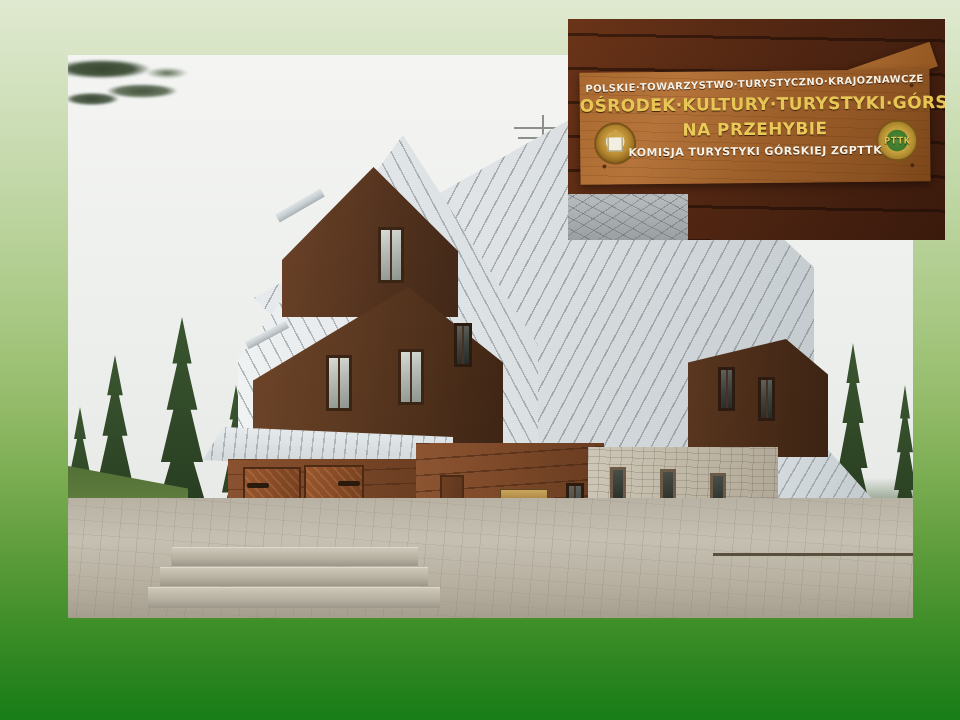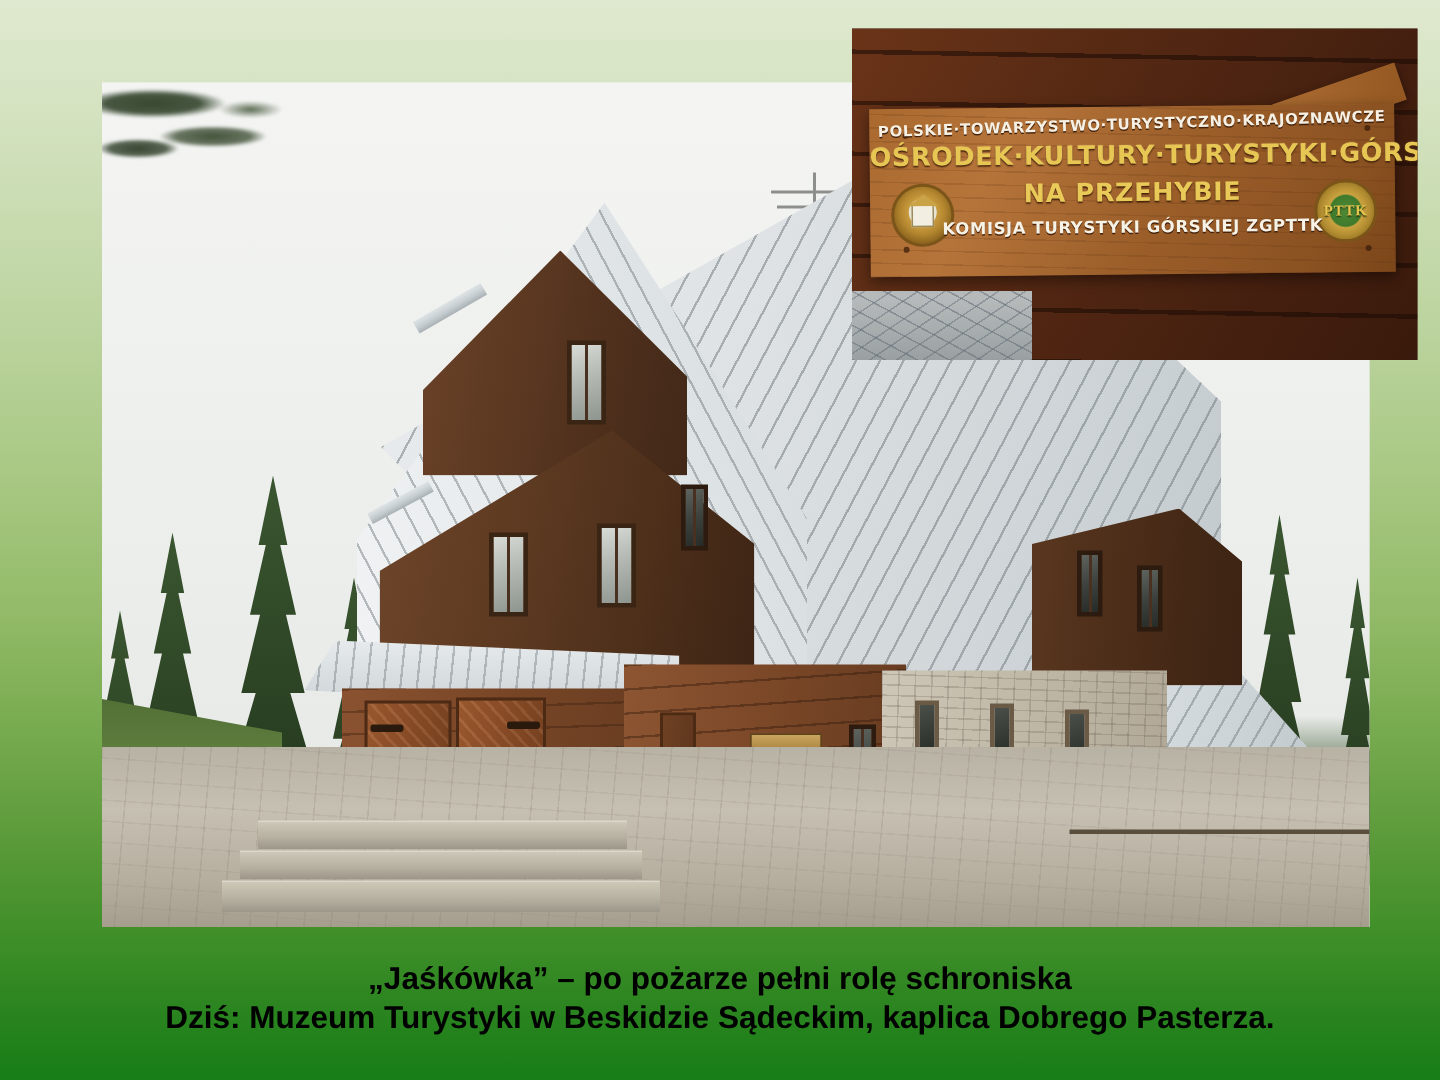--- a/index.html
+++ b/index.html
@@ -467,21 +467,21 @@
       radial-gradient(circle at 50% 50%, #4f8a38 0%, #3f7a2c 38%, #caa23f 42%, #b08b30 62%, #8a6a1e 82%, #6b5014 100%);
     border: 2px solid #7b5419;
     box-sizing: border-box;
   }
   .emblem-right .pttk {
     position: absolute;
     inset: 0;
     display: flex;
     align-items: center;
     justify-content: center;
-    font-family: Liberation Serif, serif;
+    font-family: Liberation Mono, monospace;
     font-weight: bold;
     font-size: 10px;
     color: #e7c44e;
     text-shadow: 0 1px 1px rgba(30,40,10,.9);
     letter-spacing: .5px;
   }
   .emblem-left .house {
     position: absolute;
     left: 50%; top: 50%;
     transform: translate(-50%,-50%);
@@ -628,18 +628,14 @@
         <div class="pttk">PTTK</div>
       </div>
 
       <div class="sign-line sign-l1">POLSKIE·TOWARZYSTWO·TURYSTYCZNO·KRAJOZNAWCZE</div>
       <div class="sign-line sign-l2">OŚRODEK·KULTURY·TURYSTYKI·GÓRSKIEJ</div>
       <div class="sign-line sign-l3">NA PRZEHYBIE</div>
       <div class="sign-line sign-l4">KOMISJA TURYSTYKI GÓRSKIEJ ZGPTTK</div>
     </div>
   </div>
 
-  <div class="caption">
-    <div class="caption-line1">„Jaśkówka” – po pożarze pełni rolę schroniska</div>
-    <div class="caption-line2">Dziś: Muzeum Turystyki w  Beskidzie Sądeckim, kaplica Dobrego Pasterza.</div>
-  </div>
 
 </div>
 
 </body></html>

